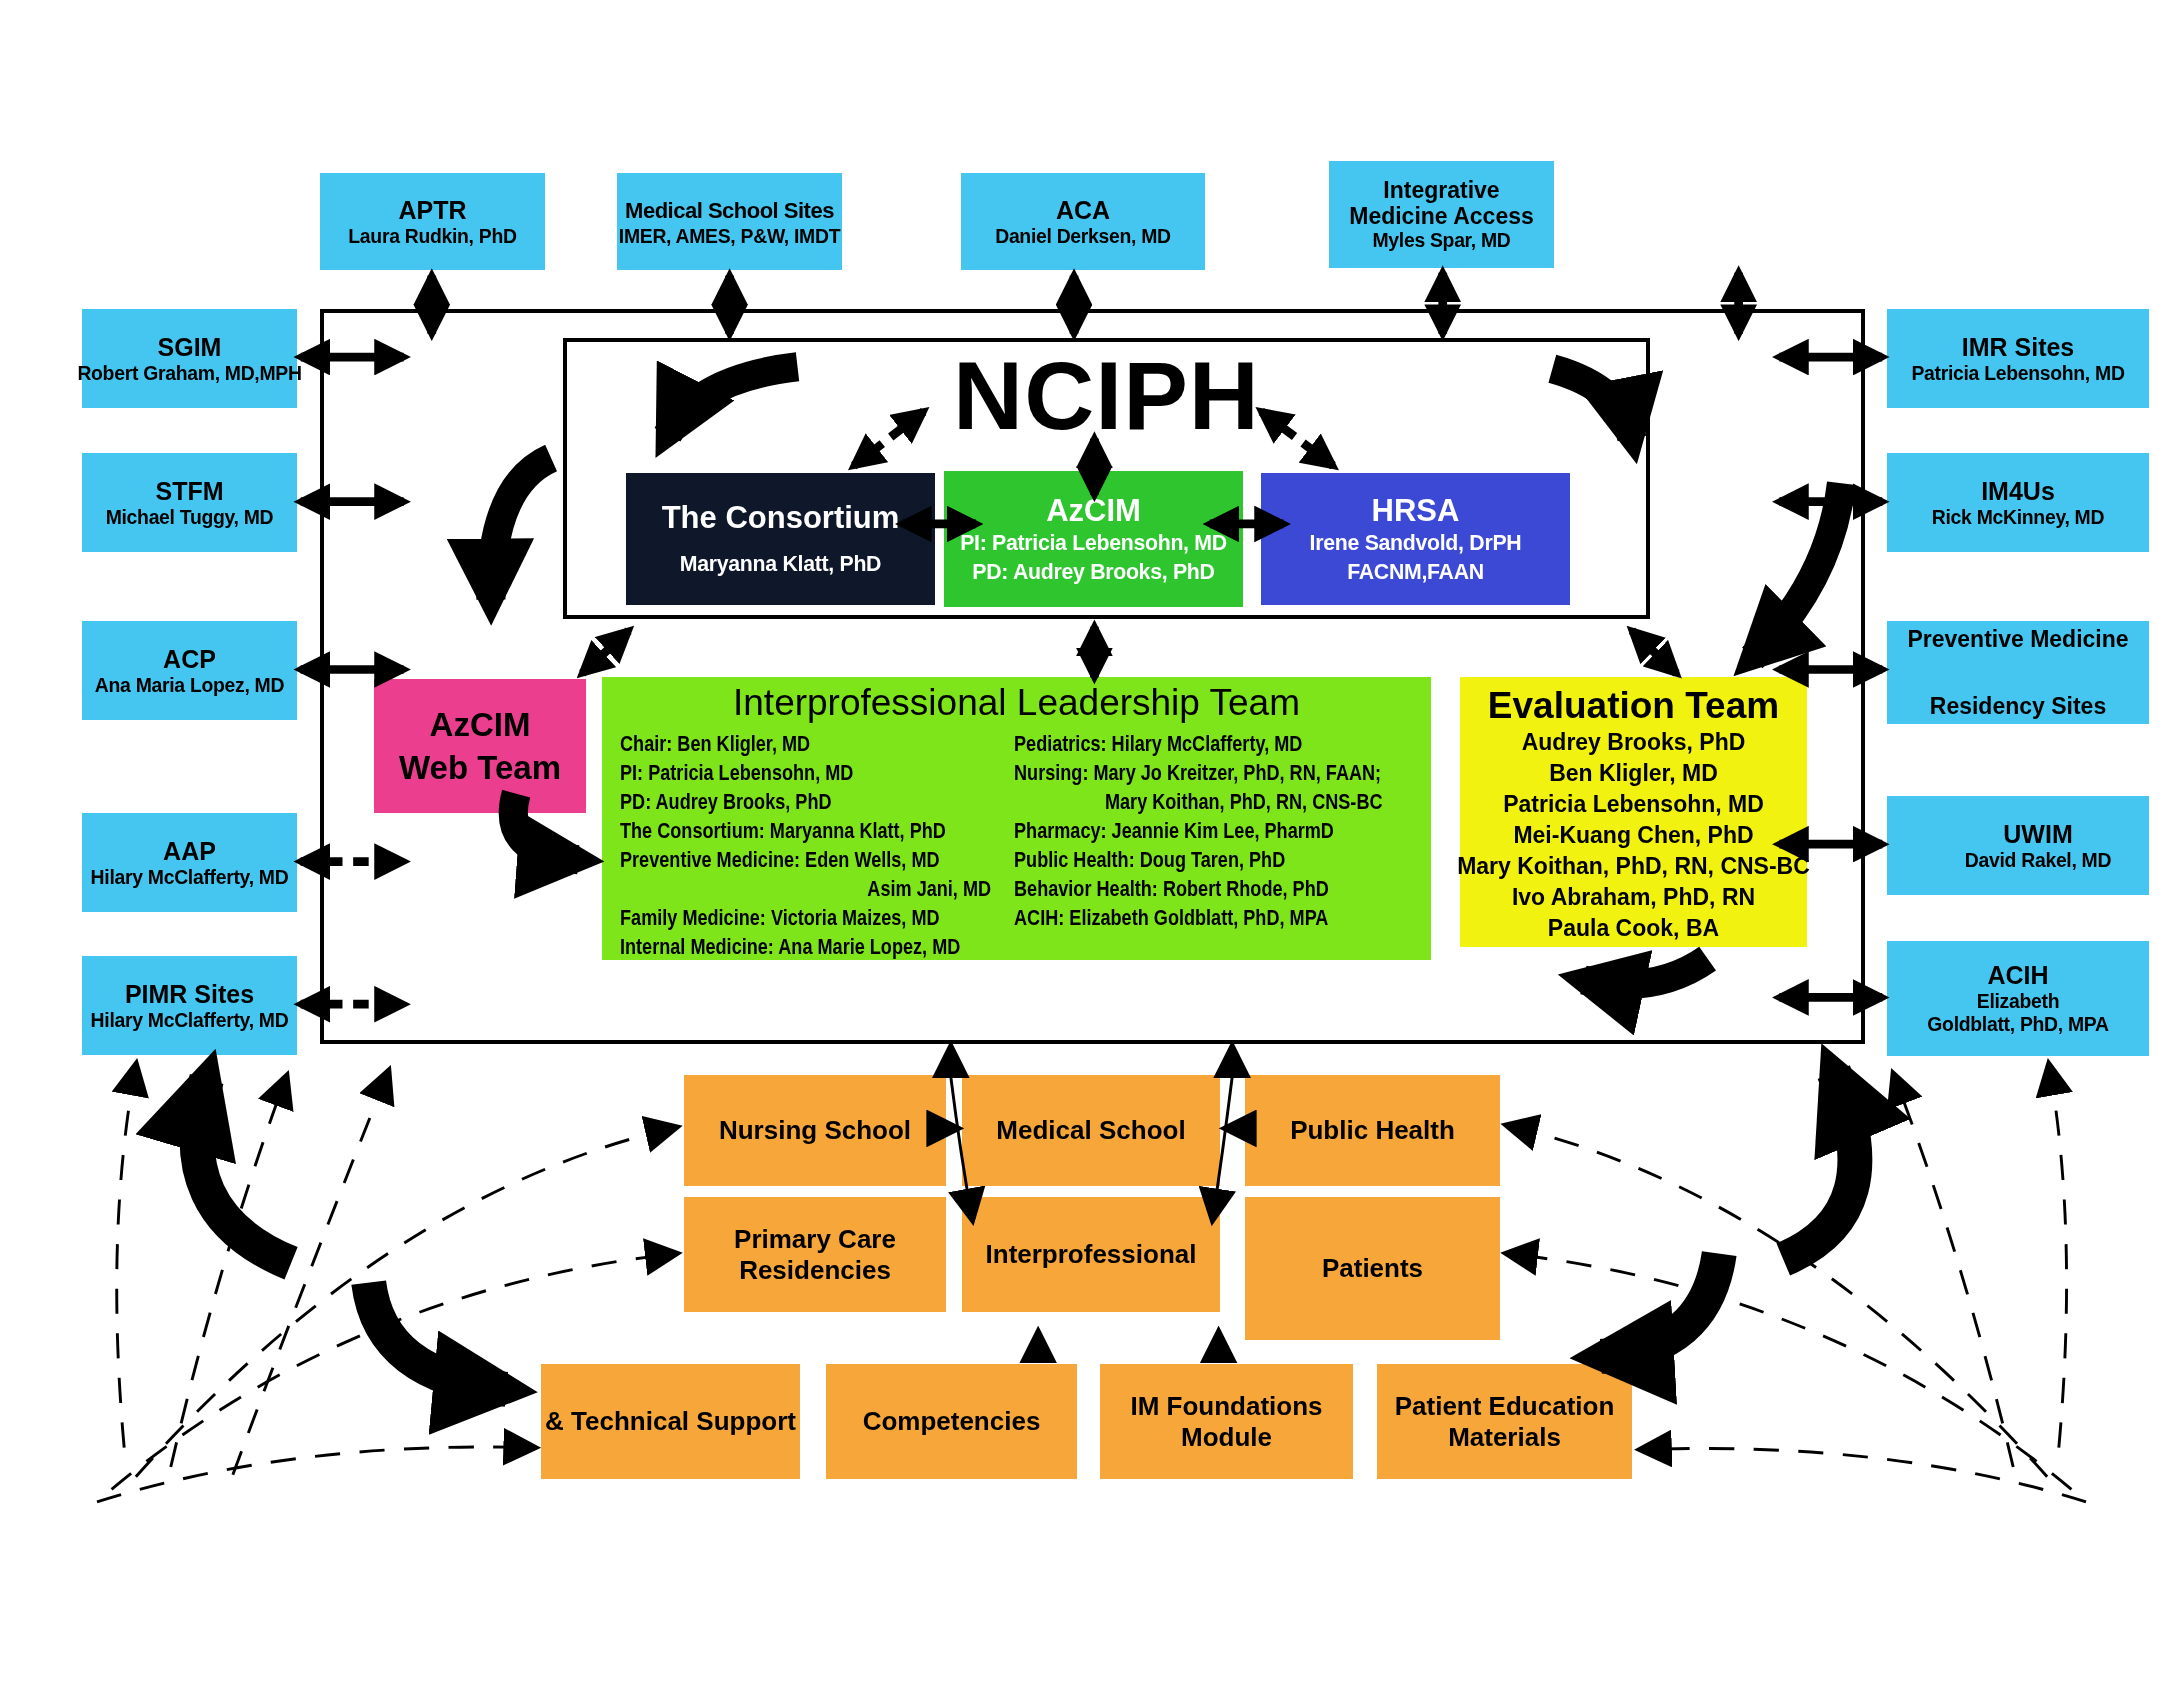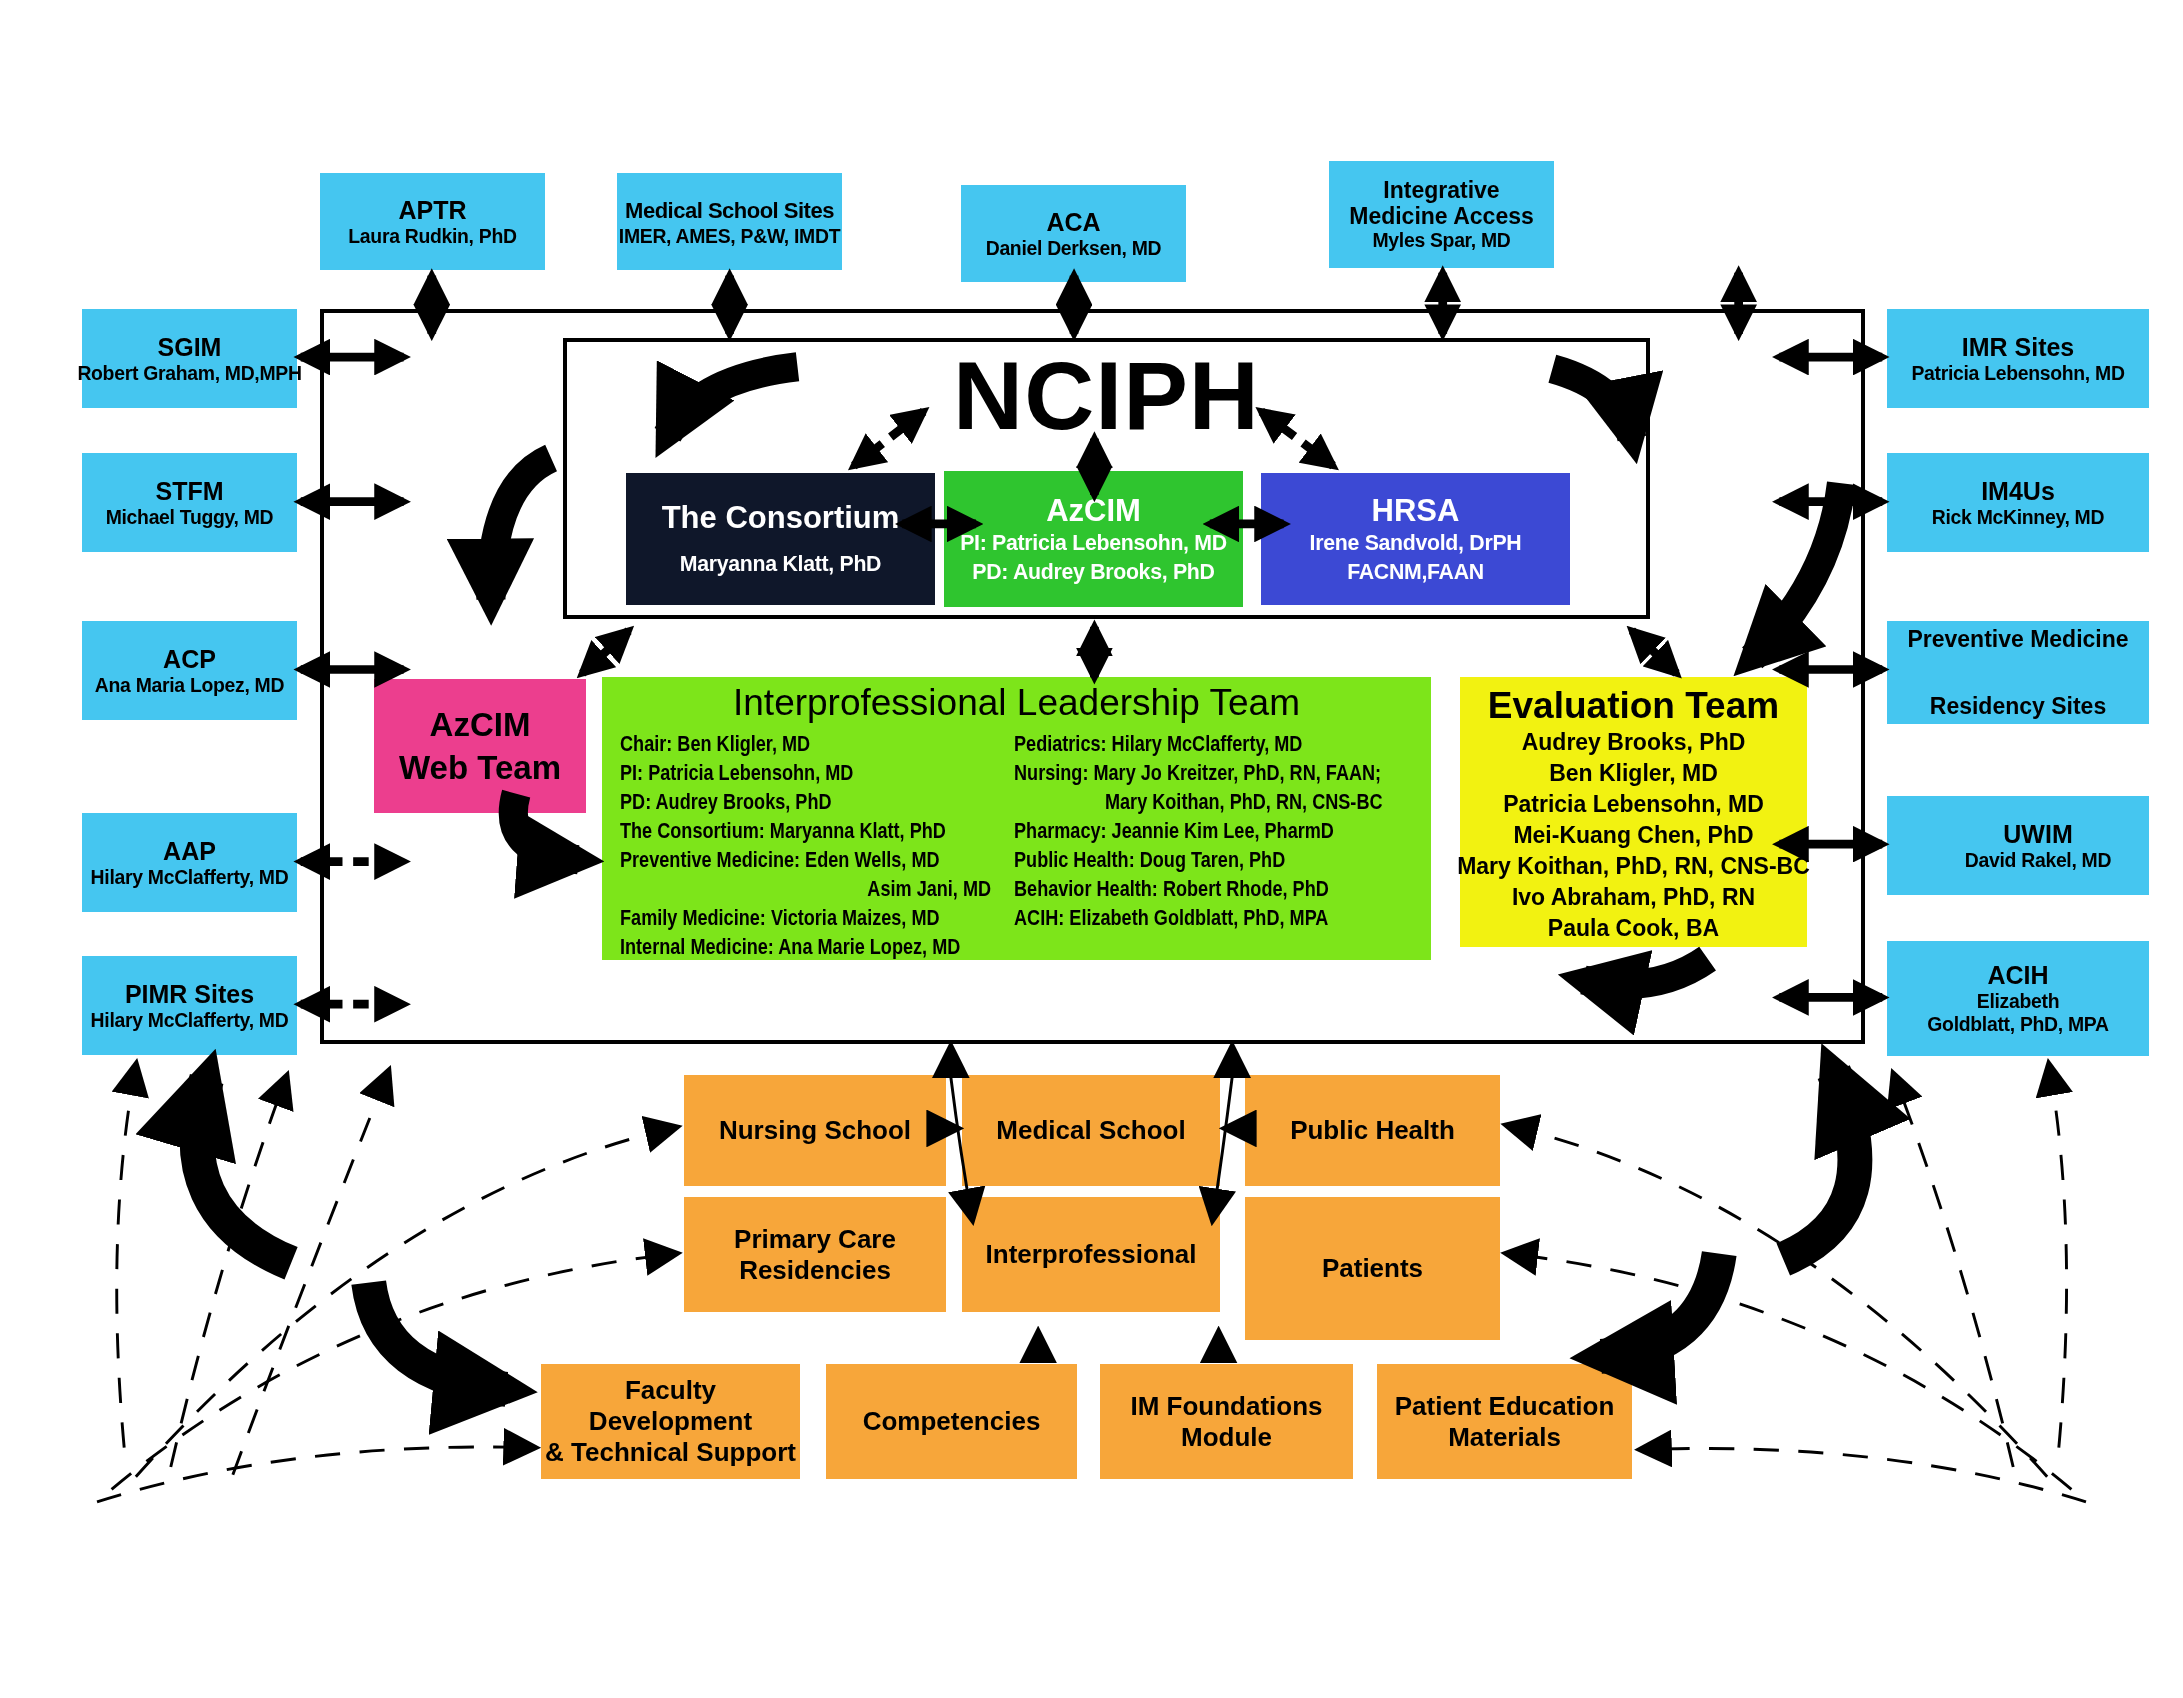--- a/index.html
+++ b/index.html
@@ -112,21 +112,21 @@
   </div>
 
   <div class="box pbox" style="left:320px;top:173px;width:225px;height:97px;">
     <div class="pt">APTR</div>
     <div class="pn">Laura Rudkin, PhD</div>
   </div>
   <div class="box pbox" style="left:617px;top:173px;width:225px;height:97px;">
     <div class="pt t-sm">Medical School Sites</div>
     <div class="pn">IMER, AMES, P&amp;W, IMDT</div>
   </div>
-  <div class="box pbox" style="left:961px;top:185px;width:225px;height:97px;">
+  <div class="box pbox" style="left:961px;top:173px;width:244px;height:97px;">
     <div class="pt">ACA</div>
     <div class="pn">Daniel Derksen, MD</div>
   </div>
   <div class="box pbox" style="left:1329px;top:161px;width:225px;height:107px;">
     <div class="pt" style="font-size:23px;line-height:26px;">Integrative</div>
     <div class="pt" style="font-size:23px;line-height:26px;">Medicine Access</div>
     <div class="pn">Myles Spar, MD</div>
   </div>
 
   <div class="box pbox" style="left:82px;top:309px;width:215px;height:99px;">
@@ -186,21 +186,20 @@
     <div class="ot">Residencies</div>
   </div>
   <div class="box obox" style="left:962px;top:1197px;width:258px;height:115px;">
     <div class="ot">Interprofessional</div>
   </div>
   <div class="box obox" style="left:1245px;top:1197px;width:255px;height:143px;">
     <div class="ot">Patients</div>
   </div>
 
   <div class="box obox" style="left:541px;top:1364px;width:259px;height:115px;">
-    <div class="ot">Faculty Development</div>
     <div class="ot">&amp; Technical Support</div>
   </div>
   <div class="box obox" style="left:826px;top:1364px;width:251px;height:115px;">
     <div class="ot">Competencies</div>
   </div>
   <div class="box obox" style="left:1100px;top:1364px;width:253px;height:115px;">
     <div class="ot">IM Foundations</div>
     <div class="ot">Module</div>
   </div>
   <div class="box obox" style="left:1377px;top:1364px;width:255px;height:115px;">

